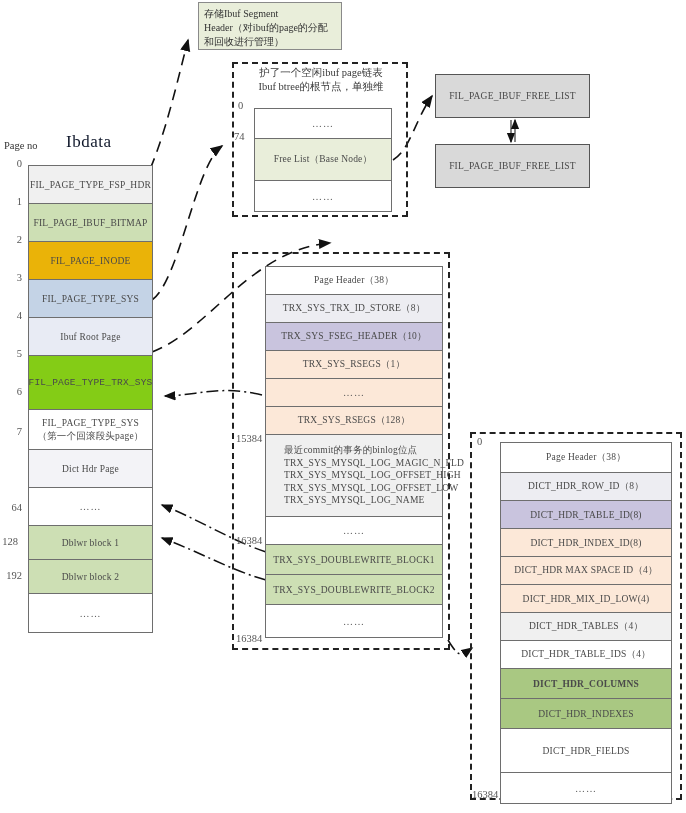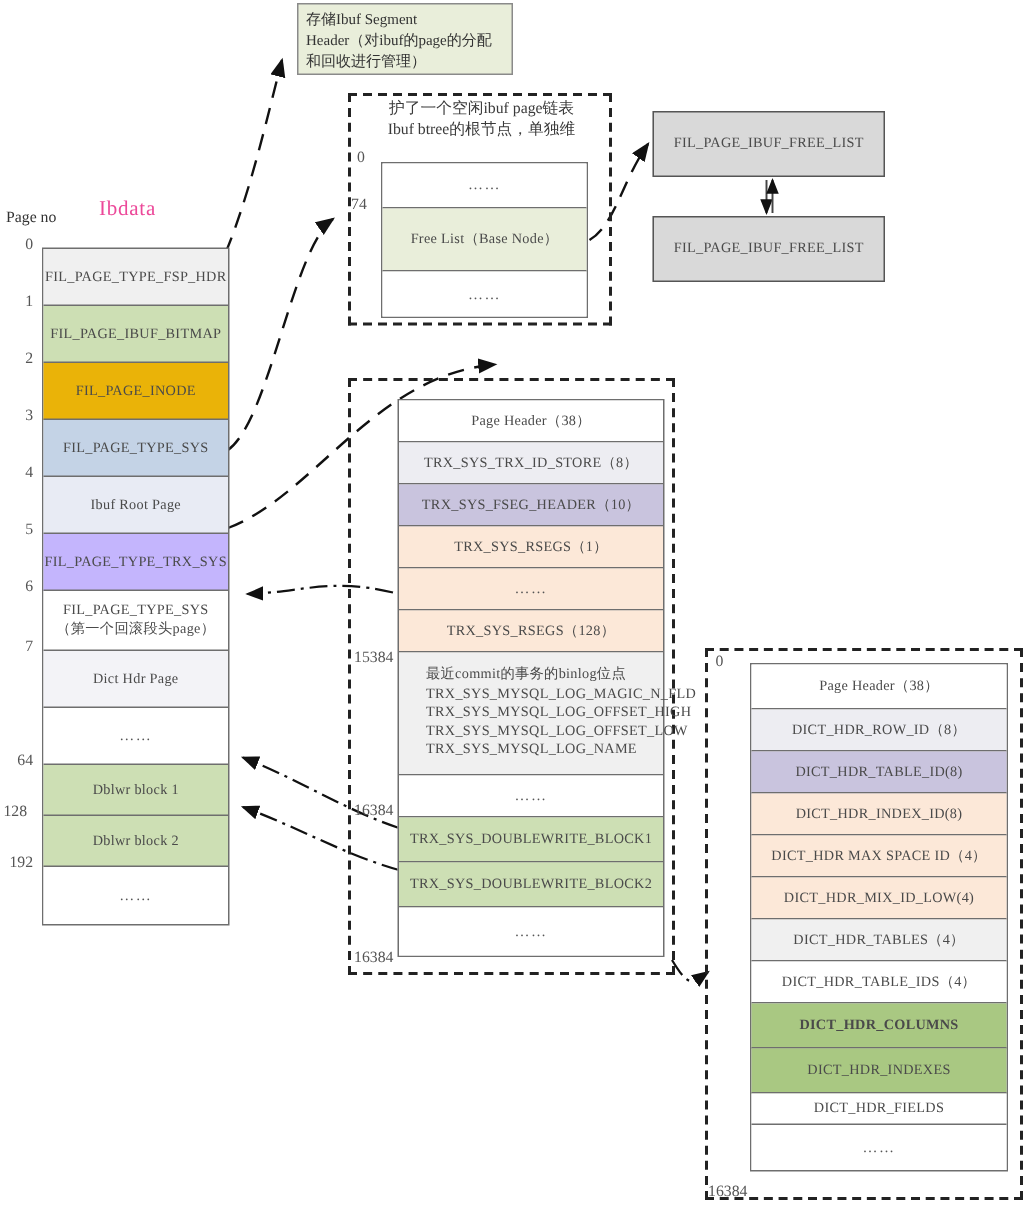--- a/index.html
+++ b/index.html
@@ -38,21 +38,21 @@
   }
   .caption{
     font-size:10.5px;line-height:14px;text-align:center;color:#3a3a3a;
   }
   .pageno{
     font-size:10.5px;color:#555;text-align:right;
     font-family:"Liberation Serif",serif;
   }
   .offlabel{font-size:10.5px;color:#555;}
   .title-ibdata{
-    font-size:14px;color:#ec4899;letter-spacing:.5px;
+    font-size:17px;color:#0f172a;letter-spacing:.5px;
     font-family:"Liberation Serif",serif;
   }
   .title-pageno{font-size:10.5px;color:#333;}
 
   .multi{flex-direction:column;justify-content:center;line-height:12.5px;}
   .leftalign{align-items:flex-start;text-align:left;justify-content:center;padding-left:18px;}
   .leftalign div{text-align:left;}
 
   svg.overlay{position:absolute;left:0;top:0;width:686px;height:813px;pointer-events:none;}
   .dots{letter-spacing:1px;font-size:10px;color:#555;}
@@ -92,21 +92,21 @@
 
 <div class="abs title-pageno" style="left:4px;top:140px;">Page no</div>
 <div class="abs title-ibdata" style="left:66px;top:132px;">Ibdata</div>
 
 <div class="abs" id="ibdata-col" style="left: 28px; top: 165px; width: 125px; border: 1px solid rgb(110, 110, 110);">
     <div class="cell" style="height: 38px; background: rgb(240, 240, 240); border-left: none; border-right: none; border-top: none; border-bottom: 1px solid rgb(110, 110, 110);">FIL_PAGE_TYPE_FSP_HDR</div>
     <div class="cell" style="height: 38px; background: rgb(205, 223, 180); border-left: none; border-right: none; border-top: none; border-bottom: 1px solid rgb(110, 110, 110);">FIL_PAGE_IBUF_BITMAP</div>
     <div class="cell" style="height: 38px; background: #eab308; border-left: none; border-right: none; border-top: none; border-bottom: 1px solid rgb(110, 110, 110);">FIL_PAGE_INODE</div>
     <div class="cell" style="height: 38px; background: rgb(196, 211, 230); border-left: none; border-right: none; border-top: none; border-bottom: 1px solid rgb(110, 110, 110);">FIL_PAGE_TYPE_SYS</div>
     <div class="cell" style="height: 38px; background: rgb(232, 235, 244); border-left: none; border-right: none; border-top: none; border-bottom: 1px solid rgb(110, 110, 110);">Ibuf Root Page</div>
-    <div class="cell" style="height: 38px; background: #c4b5fd; border-left: none; border-right: none; border-top: none; border-bottom: 1px solid rgb(110, 110, 110);">FIL_PAGE_TYPE_TRX_SYS</div>
+    <div class="cell" style="height: 54px; background: #84cc16; border-left: none; border-right: none; border-top: none; border-bottom: 1px solid rgb(110, 110, 110); font-family: Liberation Mono, monospace;">FIL_PAGE_TYPE_TRX_SYS</div>
     <div class="cell multi" style="height: 40px; background: rgb(255, 255, 255); border-left: none; border-right: none; border-top: none; border-bottom: 1px solid rgb(110, 110, 110);">
       <div>FIL_PAGE_TYPE_SYS</div>
       <div>（第一个回滚段头page）</div>
     </div>
     <div class="cell" style="height: 38px; background: rgb(243, 243, 247); border-left: none; border-right: none; border-top: none; border-bottom: 1px solid rgb(110, 110, 110);">Dict Hdr Page</div>
     <div class="cell dots" style="height: 38px; background: rgb(255, 255, 255); border-left: none; border-right: none; border-top: none; border-bottom: 1px solid rgb(110, 110, 110);">……</div>
     <div class="cell" style="height: 34px; background: rgb(205, 223, 180); border-left: none; border-right: none; border-top: none; border-bottom: 1px solid rgb(110, 110, 110);">Dblwr block 1</div>
     <div class="cell" style="height: 34px; background: rgb(205, 223, 180); border-left: none; border-right: none; border-top: none; border-bottom: 1px solid rgb(110, 110, 110);">Dblwr block 2</div>
     <div class="cell dots" style="height: 38px; background: rgb(255, 255, 255); border-width: initial; border-style: none; border-color: initial;">……</div>
   </div>
@@ -175,17 +175,17 @@
     <div class="cell" style="height: 30px; background: rgb(255, 255, 255);">Page Header（38）</div>
     <div class="cell" style="height: 28px; background: rgb(237, 237, 242);">DICT_HDR_ROW_ID（8）</div>
     <div class="cell" style="height: 28px; background: rgb(201, 196, 222);">DICT_HDR_TABLE_ID(8)</div>
     <div class="cell" style="height: 28px; background: rgb(252, 232, 216);">DICT_HDR_INDEX_ID(8)</div>
     <div class="cell" style="height: 28px; background: rgb(252, 232, 216);">DICT_HDR MAX SPACE ID（4）</div>
     <div class="cell" style="height: 28px; background: rgb(252, 232, 216);">DICT_HDR_MIX_ID_LOW(4)</div>
     <div class="cell" style="height: 28px; background: rgb(240, 240, 240);">DICT_HDR_TABLES（4）</div>
     <div class="cell" style="height: 28px; background: rgb(255, 255, 255);">DICT_HDR_TABLE_IDS（4）</div>
     <div class="cell" style="height: 30px; background: rgb(169, 200, 130); font-weight: bold;">DICT_HDR_COLUMNS</div>
     <div class="cell" style="height: 30px; background: rgb(169, 200, 130);">DICT_HDR_INDEXES</div>
-    <div class="cell" style="height: 21px; background: rgb(255, 255, 255);">DICT_HDR_FIELDS</div>
+    <div class="cell" style="height: 44px; background: rgb(255, 255, 255);">DICT_HDR_FIELDS</div>
     <div class="cell dots" style="height: 30px; background: rgb(255, 255, 255);">……</div>
   </div>
 <div class="abs offlabel" style="left:477px;top:436px;">0</div>
 <div class="abs offlabel" style="left:472px;top:789px;">16384</div>
 
 </body></html>

